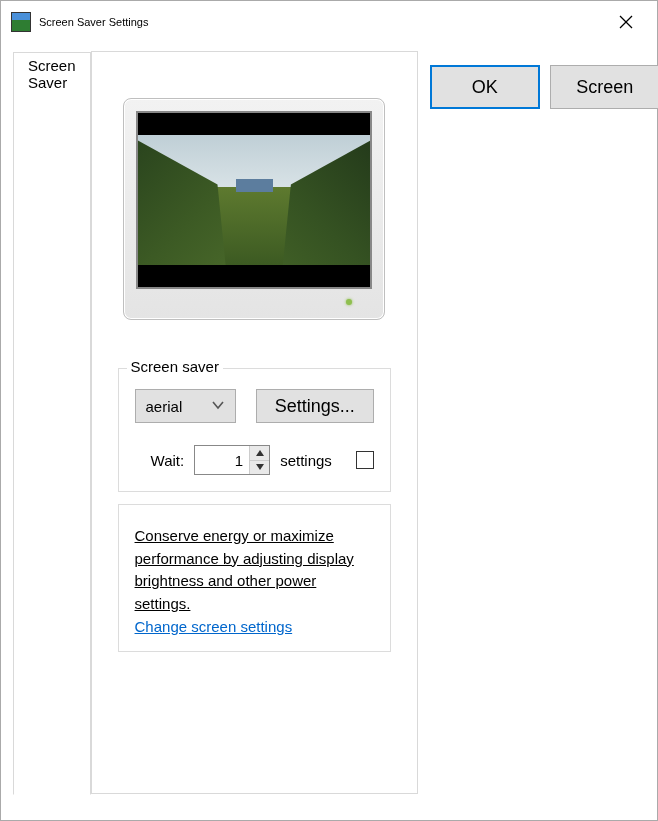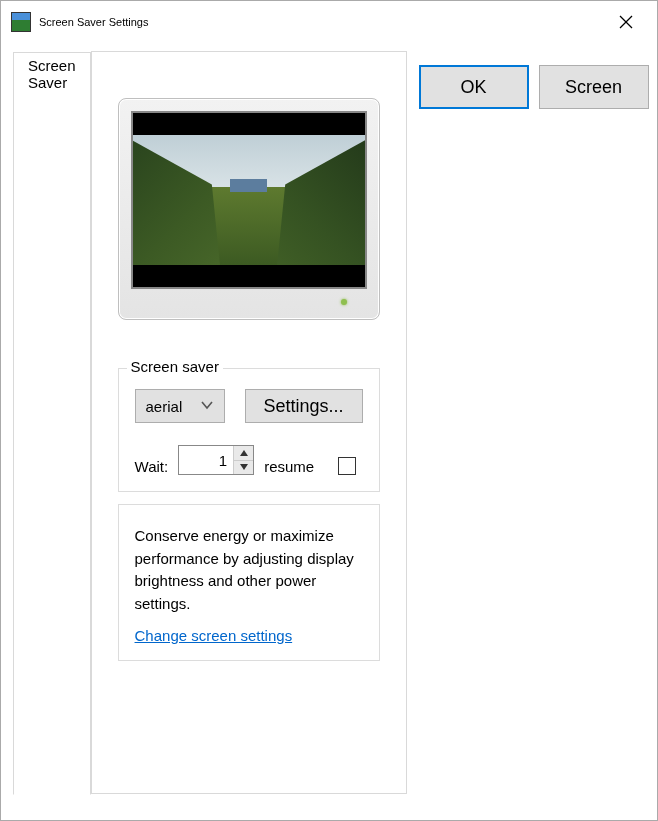--- a/index.html
+++ b/index.html
@@ -153,23 +153,24 @@
     border: 1px solid #adadad;
     background: #e1e1e1;
     display: flex;
     align-items: center;
     justify-content: center;
     font-size: 18px;
     padding: 0 14px;
   }
   .row2 {
     display: flex;
-    align-items: flex-end;
+    align-items: center;
     gap: 10px;
     margin-top: 22px;
+    margin-left: 16px;
   }
   .spinner {
     display: flex;
     height: 30px;
     border: 1px solid #888;
   }
   .spinner input {
     width: 54px;
     border: none;
     text-align: right;
@@ -190,21 +191,21 @@
     display:flex; align-items:center; justify-content:center;
   }
   .spin-btns div:first-child { border-bottom:1px solid #ccc; }
   .spin-btns svg { width:8px; height:6px; }
   .checkbox {
     width: 18px; height: 18px;
     border: 1px solid #333;
     background:#fff;
     margin-left: 14px;
   }
-  .power-desc { line-height: 1.5; margin-bottom: 12px; }
+  .power-desc { line-height: 1.5; margin-bottom: 3px; text-decoration: underline; }
   .link { color: #0066cc; text-decoration: underline; cursor: pointer; }
 
   .footer {
     display: flex;
     justify-content: flex-end;
     gap: 10px;
     padding: 14px 12px 14px 12px;
   }
   .footer .btn { min-width: 110px; height: 44px; }
   .btn.default { border: 2px solid #0078d7; background:#e1e1e1; }
@@ -278,21 +279,21 @@
                     <polygon points="4,0 8,6 0,6" fill="#333"></polygon>
                   </svg>
               </div>
               <div>
                 <svg viewBox="0 0 8 6">
                     <polygon points="0,0 8,0 4,6" fill="#333"></polygon>
                   </svg>
               </div>
             </div>
           </div>
-          <span>resume</span>
+          <span>settings</span>
           <div class="checkbox"></div>
         </div>
       </div>
 
       <div class="groupbox">
         <div class="power-desc">Conserve energy or maximize performance by adjusting display brightness and other power settings.</div>
         <span class="link">Change screen settings</span>
       </div>
 
     </div>

